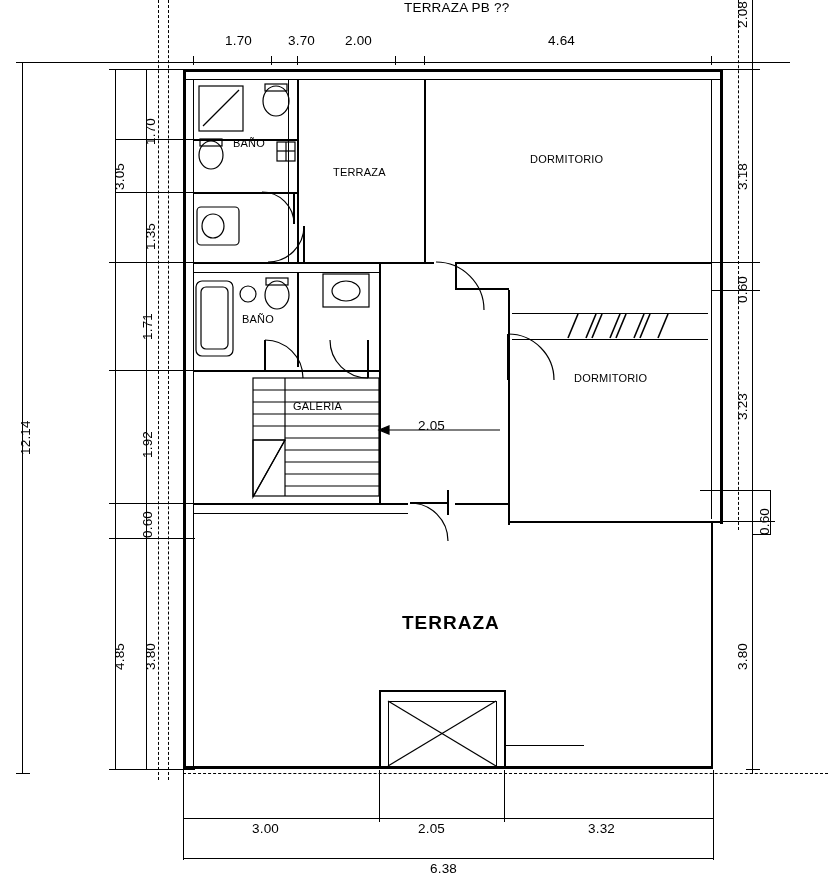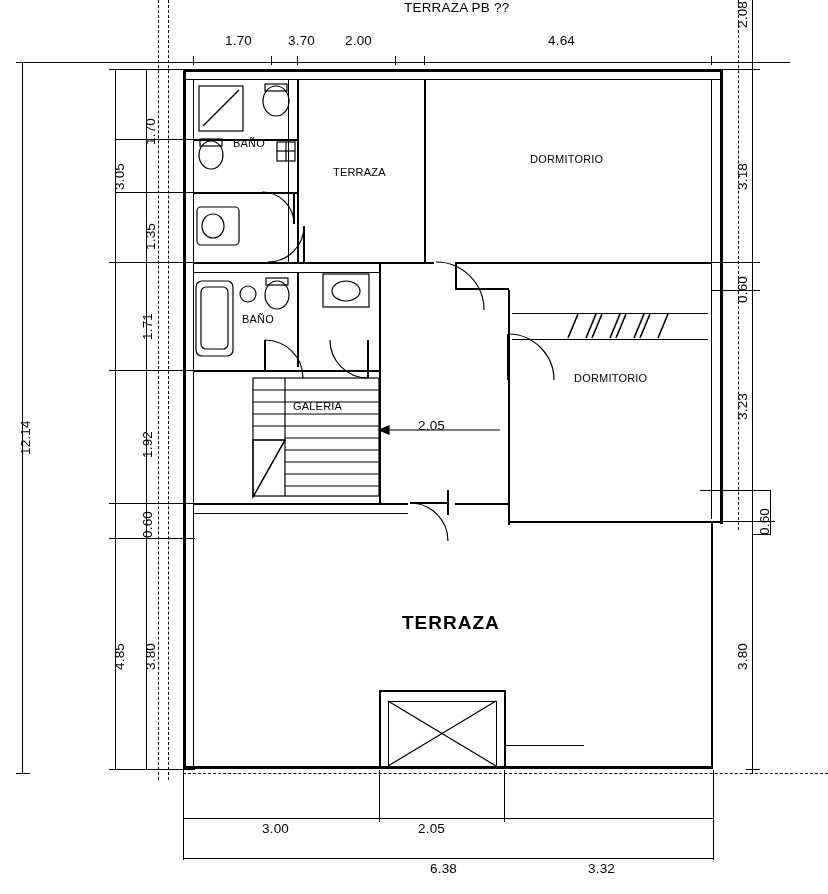--- a/index.html
+++ b/index.html
@@ -280,23 +280,23 @@
   <div class="ln v" style="left:752px;top:534px;height:240px;"></div>
   <div class="ln h" style="left:746px;top:769px;width:14px;"></div>
 
   <div class="ln h" style="left:183px;top:818px;width:530px;"></div>
   <div class="ln h" style="left:183px;top:858px;width:530px;"></div>
   <div class="ln v" style="left:183px;top:770px;height:90px;"></div>
   <div class="ln v" style="left:379px;top:770px;height:52px;"></div>
   <div class="ln v" style="left:504px;top:770px;height:52px;"></div>
   <div class="ln v" style="left:713px;top:770px;height:90px;"></div>
 
-  <div class="lbl dim" style="left:262px;top:821px;">3.00</div>
+  <div class="lbl dim" style="left:252px;top:821px;">3.00</div>
   <div class="lbl dim" style="left:418px;top:821px;">2.05</div>
-  <div class="lbl dim" style="left:588px;top:821px;margin-top:40px;">3.32</div>
+  <div class="lbl dim" style="left:588px;top:821px;">3.32</div>
   <div class="lbl dim" style="left:430px;top:861px;"></div>
   <div class="lbl dim" style="left:430px;top:861px;">6.38</div>
 
   <div class="lbl room" style="left:333px;top:166px;">TERRAZA</div>
   <div class="lbl room" style="left:530px;top:153px;">DORMITORIO</div>
   <div class="lbl room" style="left:233px;top:137px;">BAÑO</div>
   <div class="lbl room" style="left:242px;top:313px;">BAÑO</div>
   <div class="lbl room" style="left:574px;top:372px;">DORMITORIO</div>
   <div class="lbl room" style="left:293px;top:400px;">GALERIA</div>
   <div class="lbl room-bold" style="left:402px;top:612px;">TERRAZA</div>

